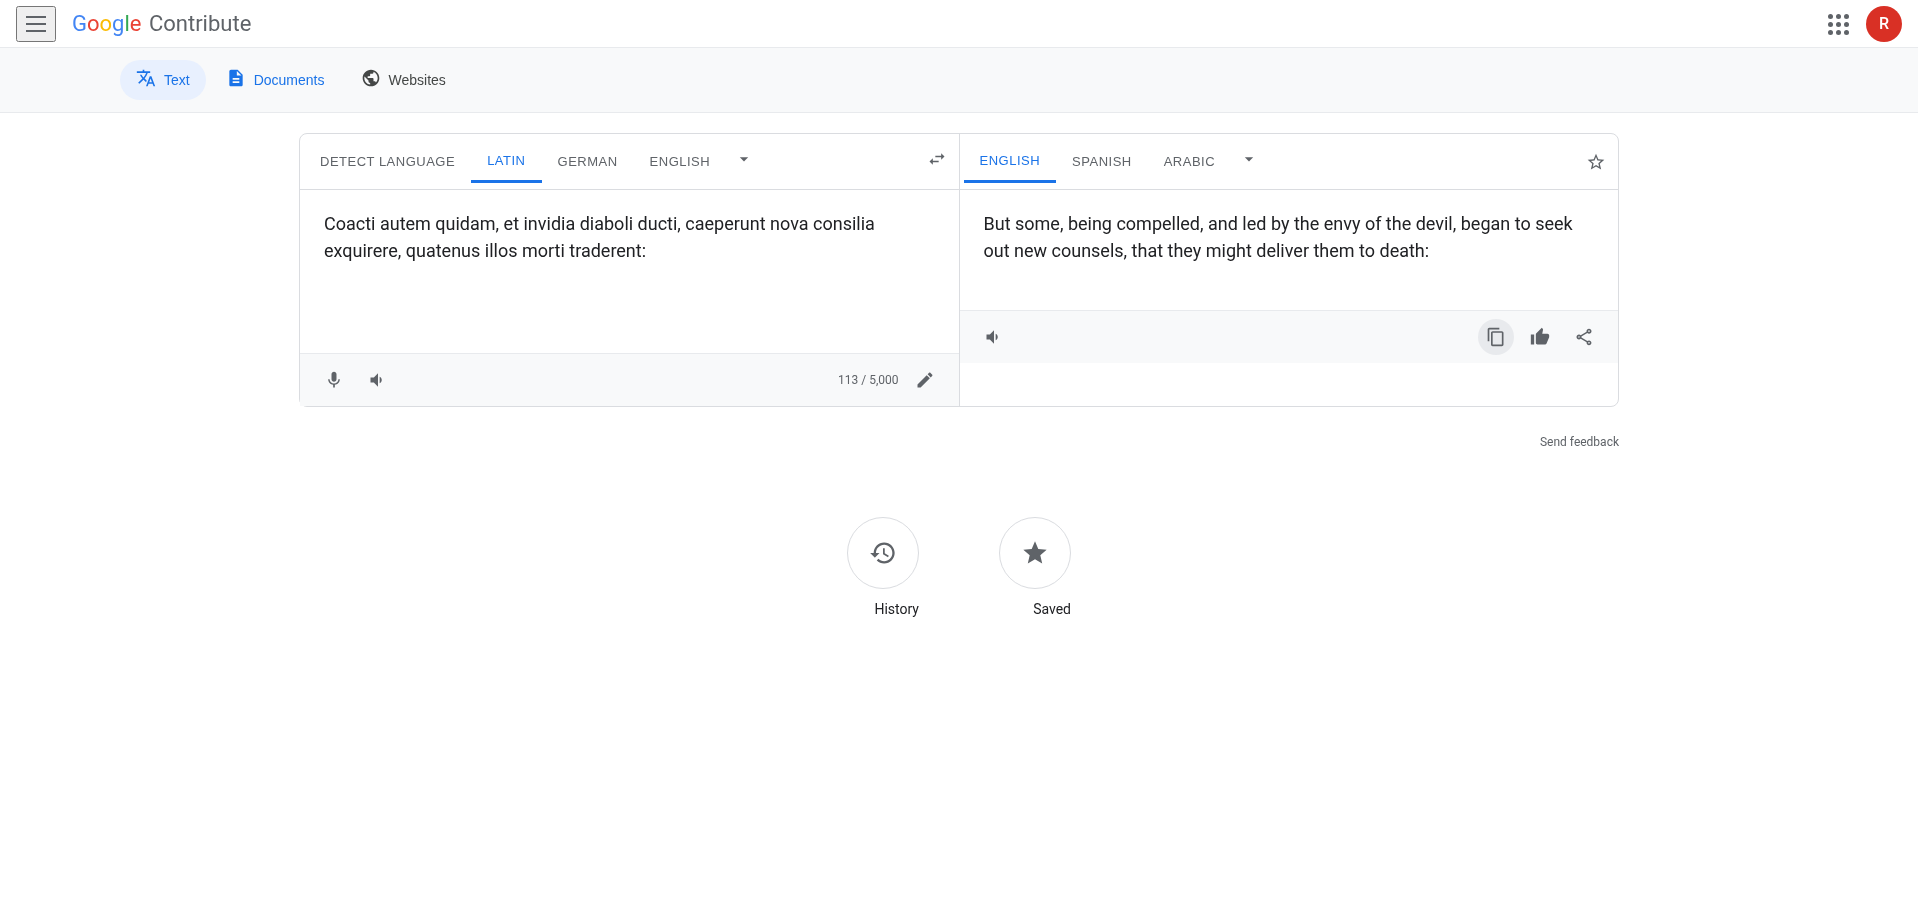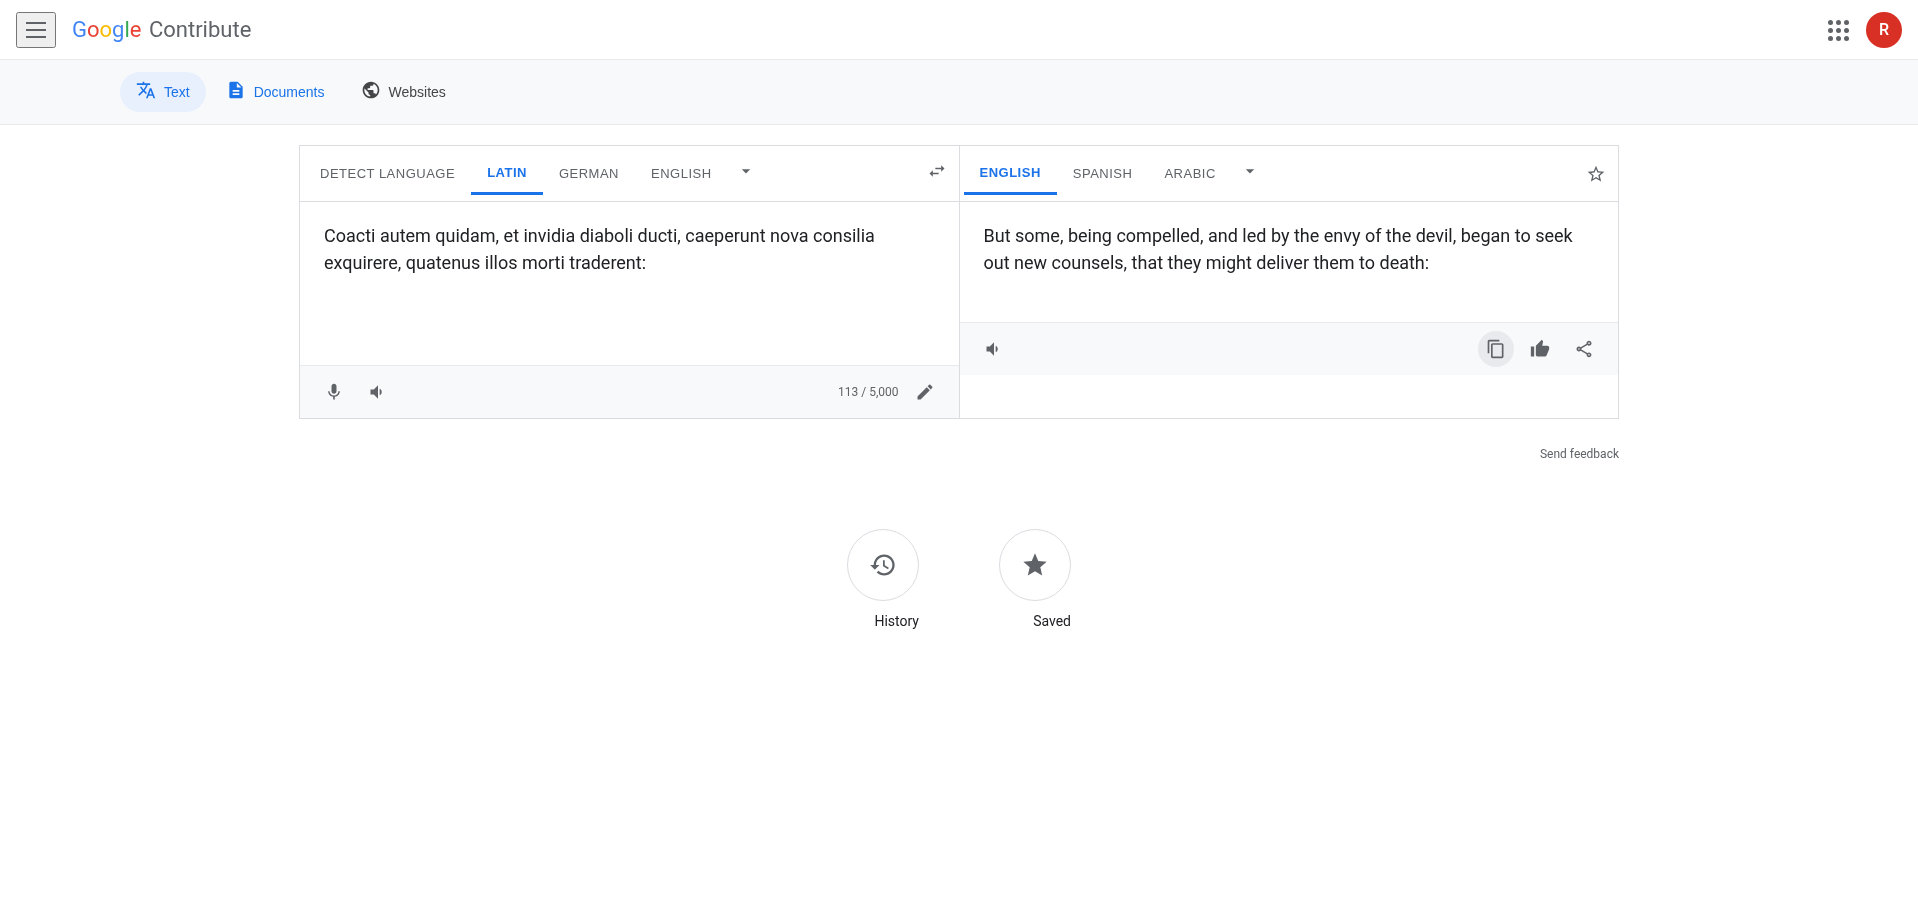--- a/index.html
+++ b/index.html
@@ -4,21 +4,21 @@
   <style>
     * { box-sizing: border-box; margin: 0; padding: 0; }
     body { font-family: 'Google Sans', Roboto, Arial, sans-serif; background: #fff; color: #202124; font-size: 14px; }
 
     
     .header {
       display: flex;
       align-items: center;
       justify-content: space-between;
       padding: 8px 16px;
-      height: 60px;
+      height: 48px;
       border-bottom: 1px solid #e8eaed;
     }
     .header-left {
       display: flex;
       align-items: center;
       gap: 16px;
     }
     .hamburger {
       display: flex;
       flex-direction: column;
@@ -122,40 +122,39 @@
     }
 
     
     .translation-container {
       max-width: 1400px;
       margin: 20px auto;
       padding: 0 40px;
     }
     .translation-box {
       border: 1px solid #dadce0;
-      border-radius: 0;
+      border-radius: 8px;
       overflow: visible;
       display: flex;
     }
     .lang-tab {
       padding: 12px 16px;
       font-size: 13px;
       font-weight: 500;
       color: #5f6368;
       cursor: pointer;
       border-bottom: 3px solid transparent;
       text-transform: uppercase;
       letter-spacing: 0.5px;
       border: none;
       background: transparent;
     }
     .lang-tab.active {
       color: #1a73e8;
       border-bottom: 3px solid #1a73e8;
-      font-weight: bold;
     }
     .lang-dropdown {
       padding: 12px 8px;
       cursor: pointer;
       color: #5f6368;
       font-size: 18px;
       border: none;
       background: transparent;
     }
     .swap-btn {

